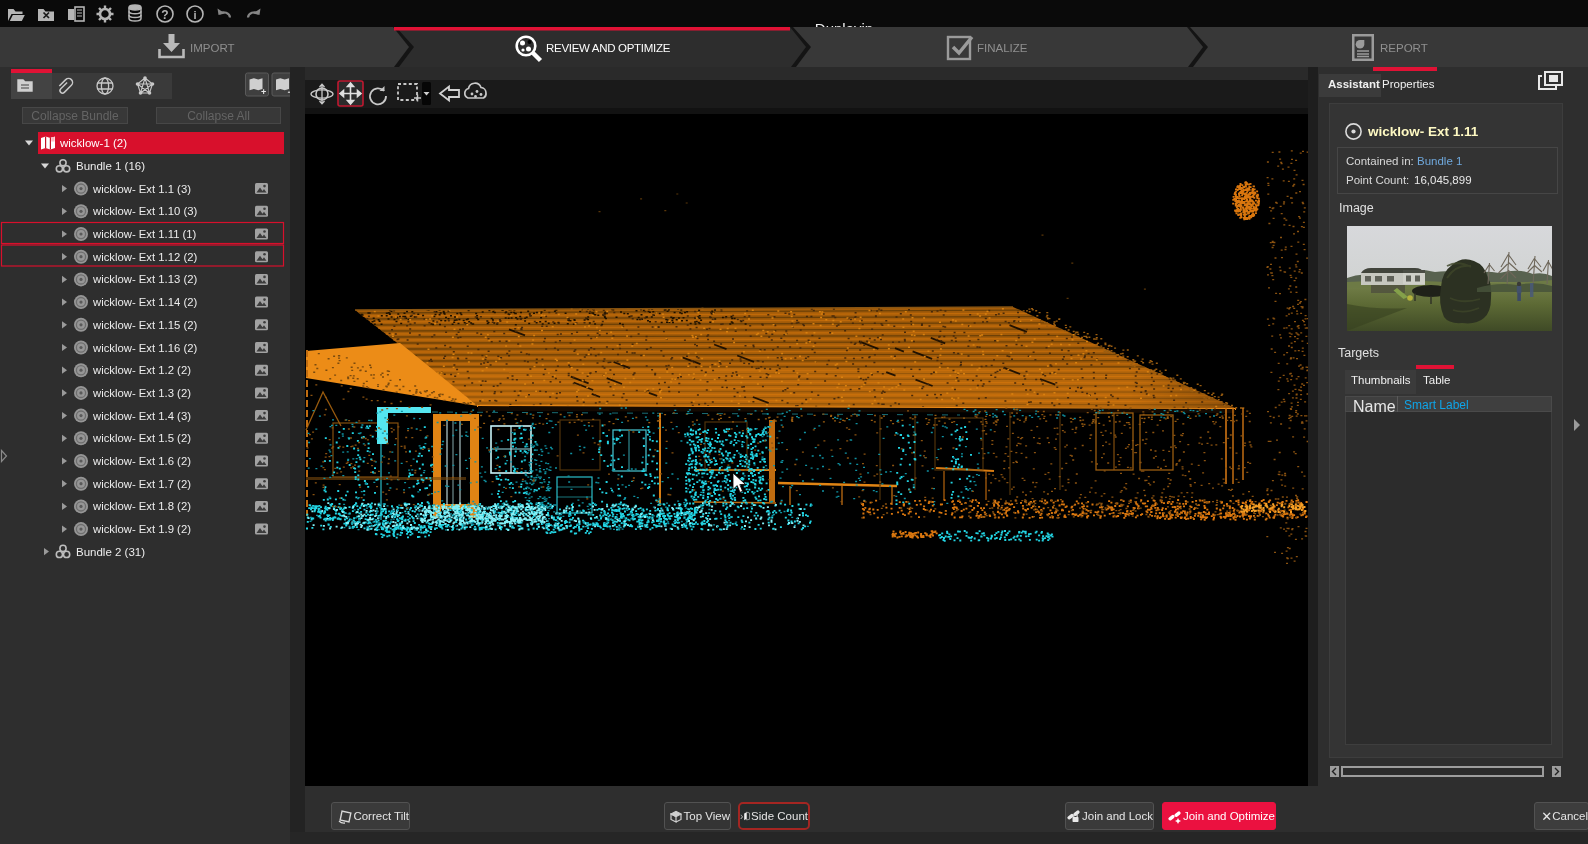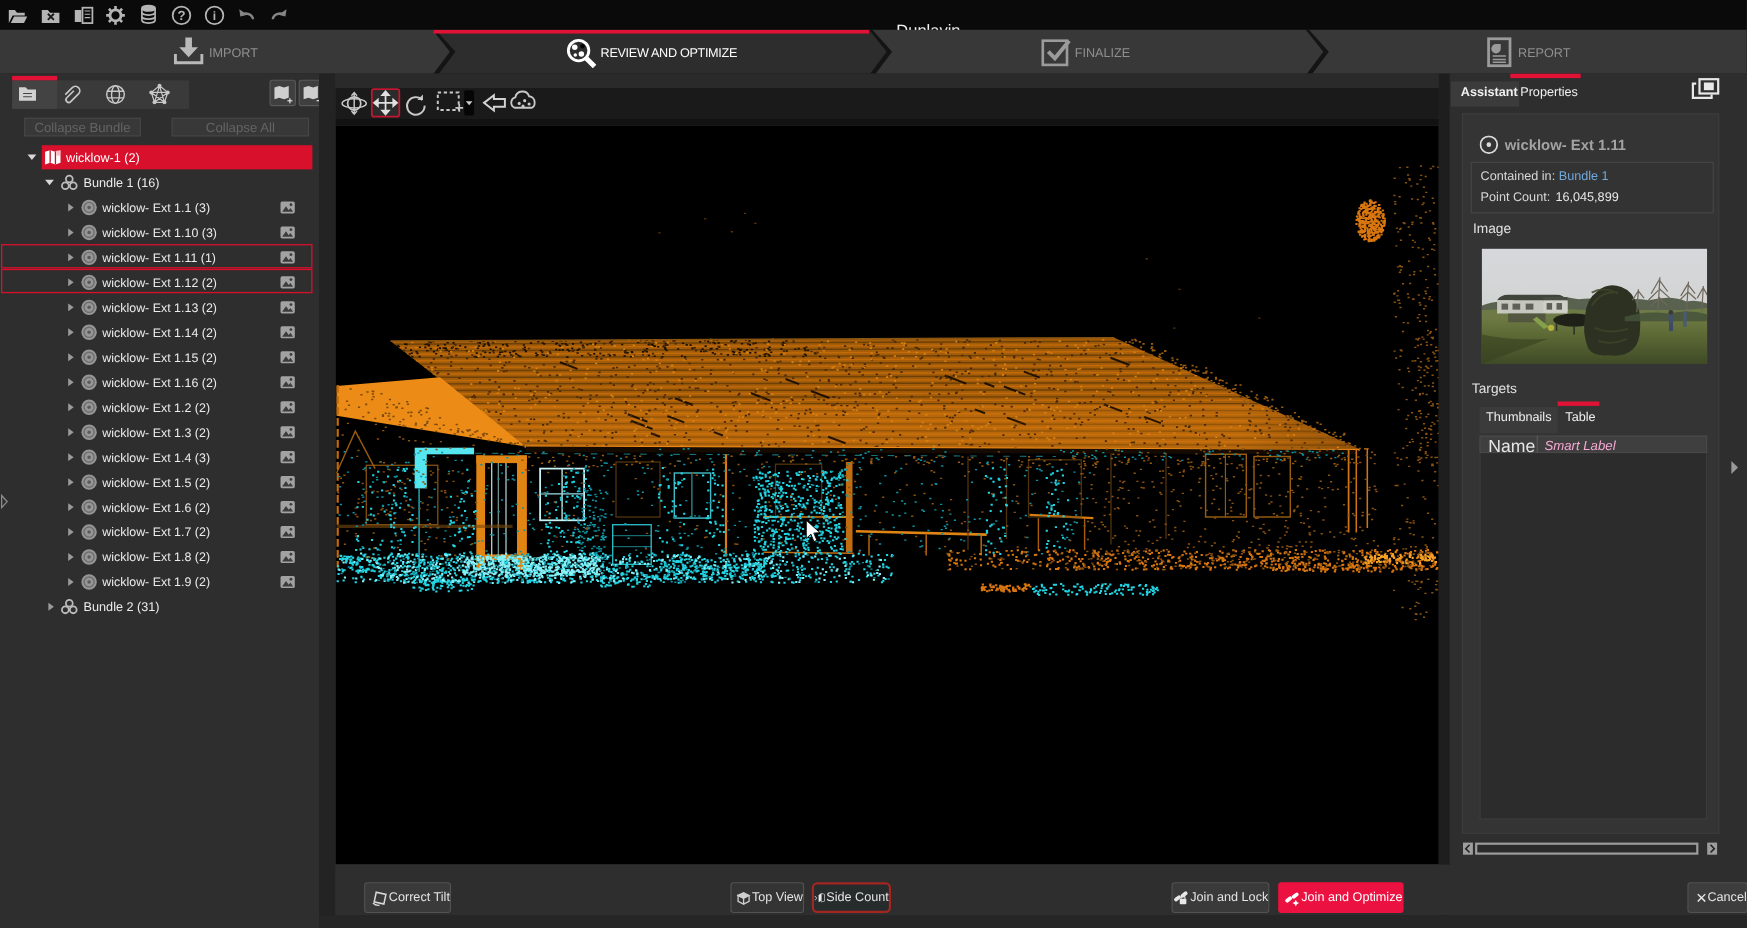--- a/index.html
+++ b/index.html
@@ -503,21 +503,21 @@
  <rect x="8" y="2" width="17" height="13" fill="none" stroke="#e8e8e8" stroke-width="2"></rect>
  <path d="M5 6 h-3 v13 h17 v-3" fill="none" stroke="#e8e8e8" stroke-width="2"></path>
  <rect x="12" y="5" width="9" height="7" fill="#e8e8e8"></rect>
 </svg>
 
 <div class="abs" style="left:1329px;top:103px;width:234px;height:655px;background:#343434;border:1px solid #3d3d3d;"></div>
 <svg class="abs" style="left:1345px;top:123px" width="17" height="17" viewBox="0 0 17 17">
  <circle cx="8.5" cy="8.5" r="7.6" fill="none" stroke="#dadada" stroke-width="1.6"></circle>
  <circle cx="8.5" cy="8.5" r="2.1" fill="#dadada"></circle>
 </svg>
-<div class="abs" style="left:1368px;top:124px;color:#a3a3a3;font-size:13.5px;font-weight:bold;">wicklow- Ext 1.11</div>
+<div class="abs" style="left:1368px;top:124px;color:#fef9c3;font-size:13.5px;font-weight:bold;">wicklow- Ext 1.11</div>
 <div class="abs" style="left:1337px;top:147px;width:221px;height:47px;border:1px solid #464646;background:#333333;"></div>
 <div class="abs" style="left:1346px;top:155px;color:#d8d8d8;font-size:11.5px;">Contained in:</div>
 <div class="abs" style="left:1417px;top:155px;color:#6fa8dc;font-size:11.5px;">Bundle 1</div>
 <div class="abs" style="left:1346px;top:174px;color:#d8d8d8;font-size:11.5px;">Point Count:</div>
 <div class="abs" style="left:1414px;top:174px;color:#e8e8e8;font-size:11.5px;">16,045,899</div>
 <div class="abs" style="left:1339px;top:201px;color:#e0e0e0;font-size:12.5px;">Image</div>
 <svg style="position:absolute;left:1347px;top:226px" width="205" height="105" viewBox="0 0 205 105">
     <defs>
       <linearGradient id="sky" x1="0" y1="0" x2="0" y2="1">
         <stop offset="0" stop-color="#d7d8db"></stop>
@@ -568,21 +568,21 @@
 <div class="abs" style="left:1338px;top:346px;color:#e0e0e0;font-size:12.5px;">Targets</div>
 
 <div class="abs" style="left:1345px;top:370px;width:71px;height:24px;background:#3b3b3b;"></div>
 <div class="ptab abs" style="left:1351px;top:374px;">Thumbnails</div>
 <div class="abs" style="left:1416px;top:365px;width:38px;height:4px;background:#e01235;"></div>
 <div class="ptab abs" style="left:1423px;top:374px;">Table</div>
 
 <div class="abs" style="left:1345px;top:396px;width:207px;height:16px;background:#3f3f3f;border:1px solid #4a4a4a;"></div>
 <div class="abs" style="left:1353px;top:398px;color:#e6e6e6;font-size:16px;">Name</div>
 <div class="abs" style="left:1397px;top:396px;width:1px;height:16px;background:#5a5a5a;"></div>
-<div class="abs" style="left:1404px;top:398px;color:#f9a8d4;font-size:12px;font-style:italic;">Smart Label</div>
+<div class="abs" style="left:1404px;top:398px;color:#0ea5e9;font-size:12px;">Smart Label</div>
 <div class="abs" style="left:1345px;top:412px;width:207px;height:333px;background:#2c2c2c;border:1px solid #3e3e3e;border-top:none;"></div>
 
 <div class="abs" style="left:1330px;top:766px;width:9px;height:11px;background:#9d9d9d;"></div>
 <svg class="abs" style="left:1330px;top:766px" width="9" height="11">
     <path d="M6 2 l-3.5 3.5 l3.5 3.5" stroke="#222" stroke-width="1.4" fill="none"></path>
   </svg>
 <div class="abs" style="left:1341px;top:766px;width:203px;height:11px;border:2px solid #9d9d9d;background:#2b2b2b;"></div>
 <div class="abs" style="left:1552px;top:766px;width:9px;height:11px;background:#9d9d9d;"></div>
 <svg class="abs" style="left:1552px;top:766px" width="9" height="11">
     <path d="M3 2 l3.5 3.5 l-3.5 3.5" stroke="#222" stroke-width="1.4" fill="none"></path>

